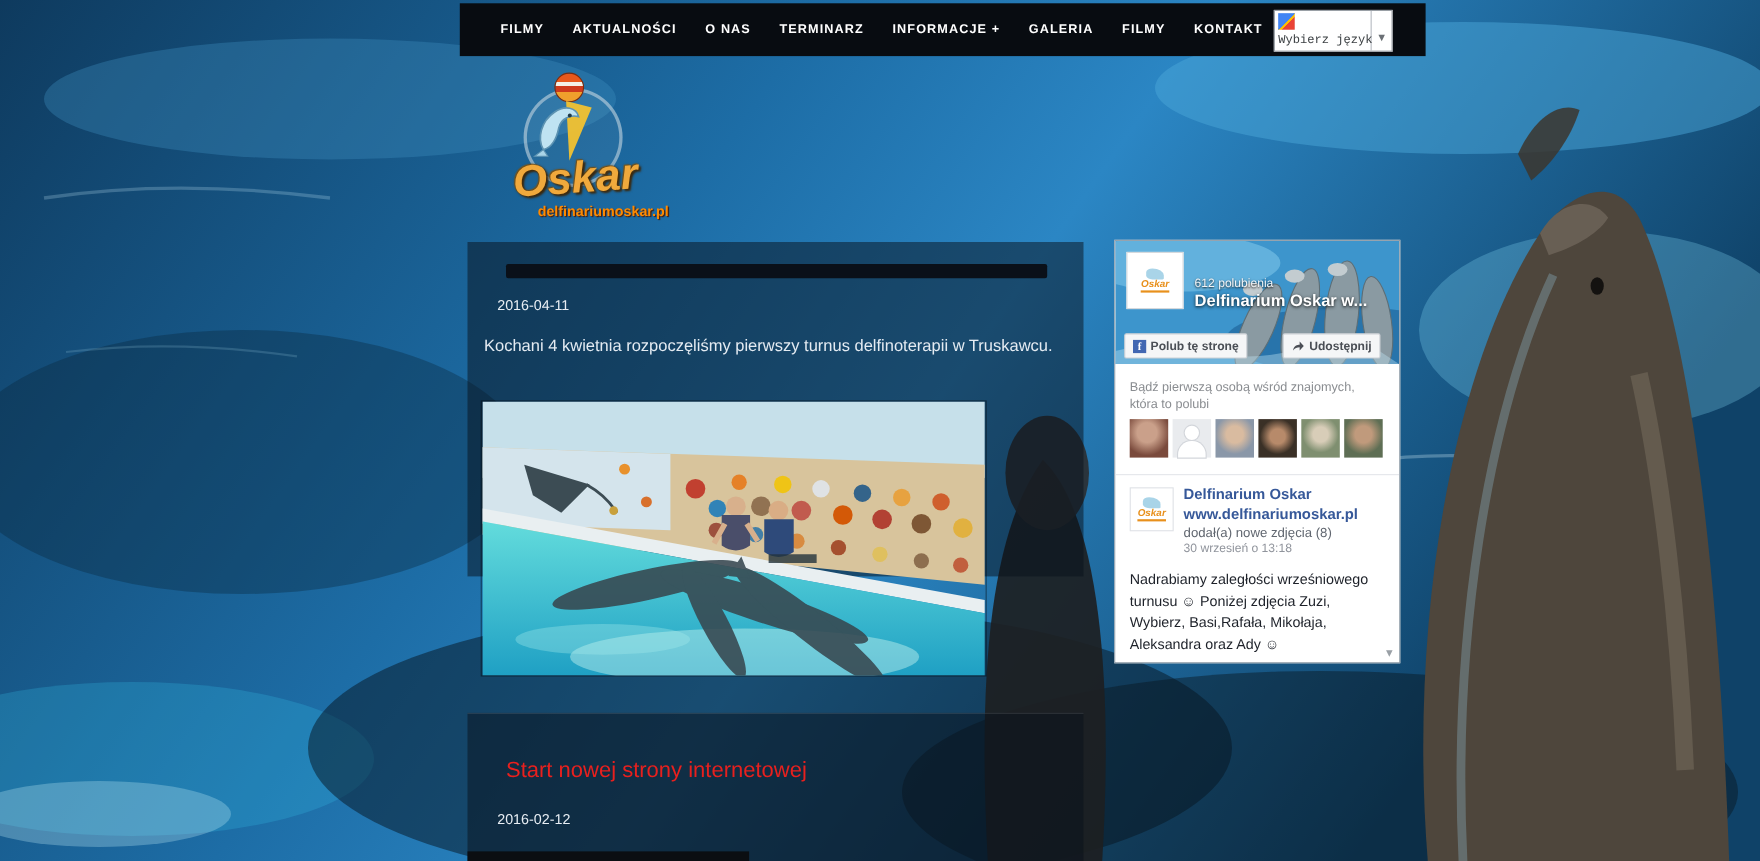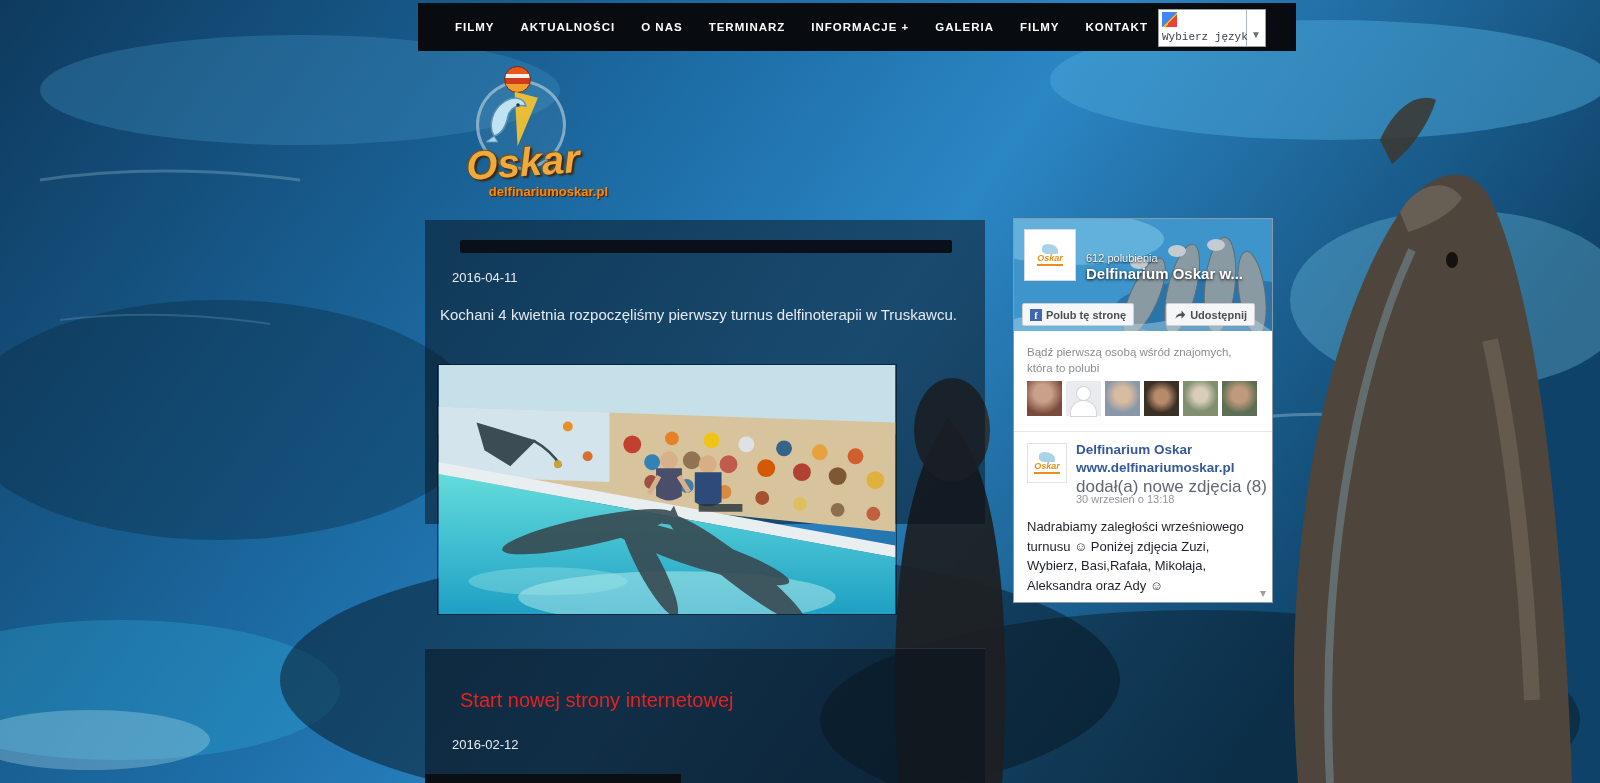--- a/index.html
+++ b/index.html
@@ -102,21 +102,21 @@
   .friend:nth-child(3){ background:radial-gradient(circle at 50% 40%, #d9bba0 0 28%, #8a97a8 65%); }
   .friend:nth-child(4){ background:radial-gradient(circle at 50% 45%, #b78a6a 0 26%, #3a3026 62%); }
   .friend:nth-child(5){ background:radial-gradient(circle at 50% 40%, #d8cdb8 0 25%, #7f8f70 60%); }
   .friend:nth-child(6){ background:radial-gradient(circle at 50% 40%, #c09a7c 0 28%, #5e6e54 66%); }
   .fb-divider { position:absolute; left:0; top:100px; width:100%; height:1px; background:#e4e6ea; }
   .fb-post-avatar { position:absolute; left:13px; top:112px; width:40px; height:40px;
                     border:1px solid #dfe2e6; background:#ffffff; display:flex; flex-direction:column;
                     align-items:center; justify-content:center; cursor:pointer; }
   .fb-author { position:absolute; left:62px; top:110px; font-size:13.5px; font-weight:bold;
                color:#365899; line-height:1.3; cursor:pointer; }
-  .fb-action { position:absolute; left:62px; top:146px; font-size:17px; color:#616770; }
+  .fb-action { position:absolute; left:62px; top:146px; font-size:12px; color:#616770; }
   .fb-time { position:absolute; left:62px; top:162px; font-size:11px; color:#90949c; }
   .fb-text { position:absolute; left:13px; top:186px; width:230px; font-size:13px; color:#1d2129;
              line-height:1.5; }
   .fb-scroll { position:absolute; right:6px; bottom:2px; color:#9aa0a6; font-size:12px; cursor:pointer; }
 </style>
 </head>
 <body>
 
 <div class="stage">
 

